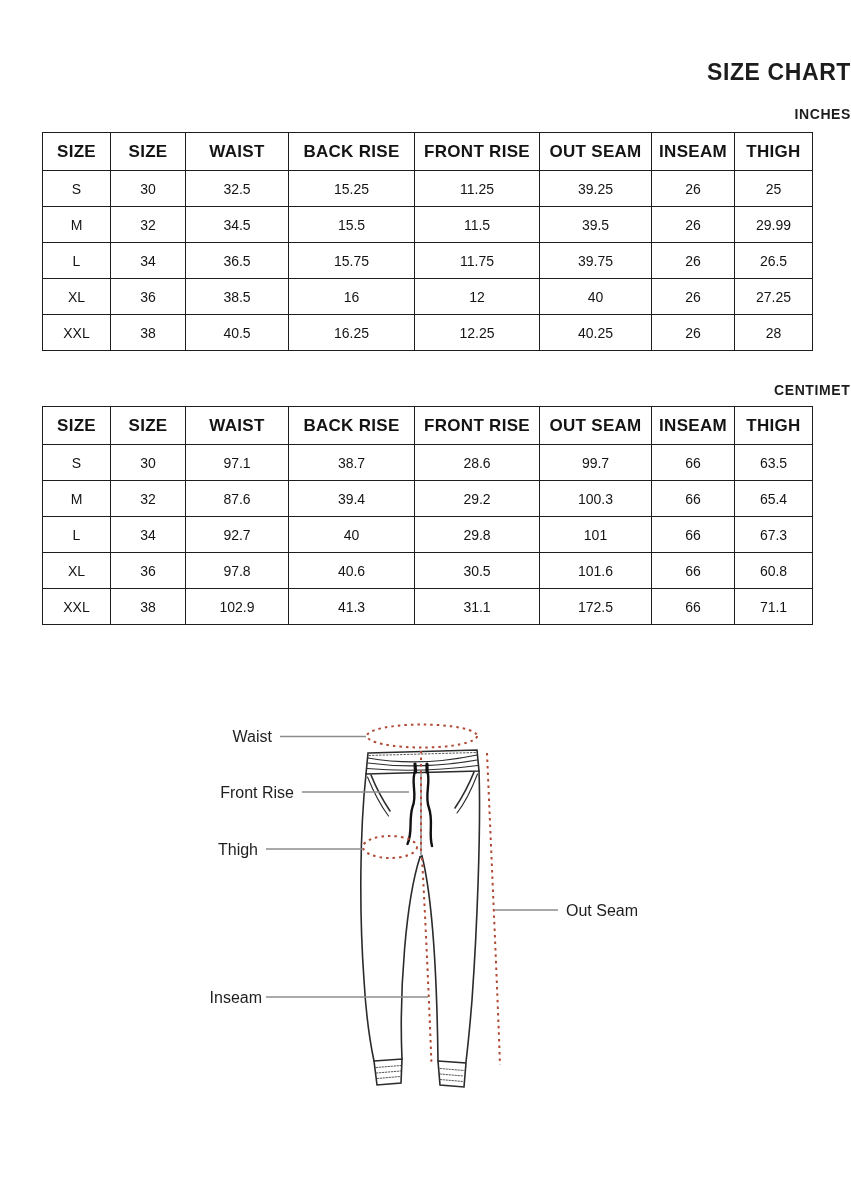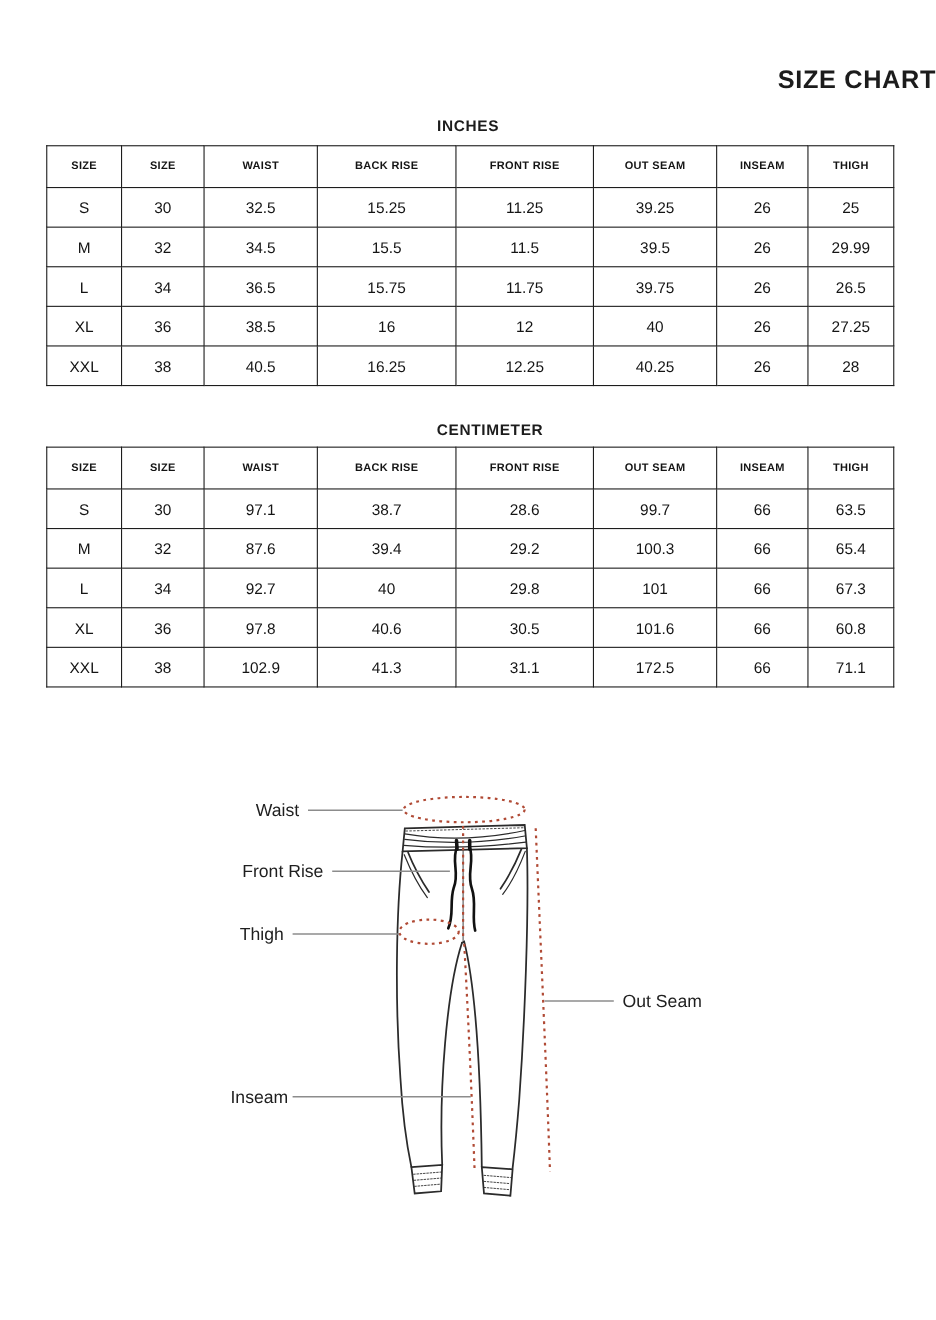--- a/index.html
+++ b/index.html
@@ -13,41 +13,41 @@
   .page { position: absolute; inset: 0; background: #fff; }
 
   .page-title {
     position: absolute; top: 59px; left: 0; width: 100%;
     text-align: right;
     font-size: 23px; font-weight: 700; letter-spacing: 0.6px;
     color: #1c1c1c;
   }
   .unit-label {
     position: absolute; left: 0; width: 100%;
-    text-align: center;
+    text-align: right;
     font-size: 14px; font-weight: 700; letter-spacing: 0.6px;
     color: #1c1c1c;
   }
   #unit-inches { top: 106px; }
   #unit-cm { top: 382px; margin-left: 20px; }
 
   table.size-table {
     position: absolute; left: 42px; width: 770px;
     border-collapse: collapse; table-layout: fixed;
     background: #fff;
   }
   #table-inches { top: 132px; }
   #table-cm { top: 406px; }
   table.size-table th, table.size-table td {
     border: 1.5px solid #1d1d1d;
     text-align: center; vertical-align: middle;
     white-space: nowrap; overflow: hidden;
   }
   table.size-table th {
-    height: 38px; font-size: 10px; font-weight: 700;
+    height: 38px; font-size: 17px; font-weight: 700;
     letter-spacing: 0.3px; color: #141414;
   }
   table.size-table td {
     height: 36px; font-size: 14px; font-weight: 400; color: #141414;
   }
 
   .diagram-wrap { position: absolute; top: 680px; left: 0; width: 851px; height: 470px; }
   svg text.diag-label {
     font-family: "Liberation Sans", sans-serif;
     font-size: 16px; fill: #1e1e1e;

